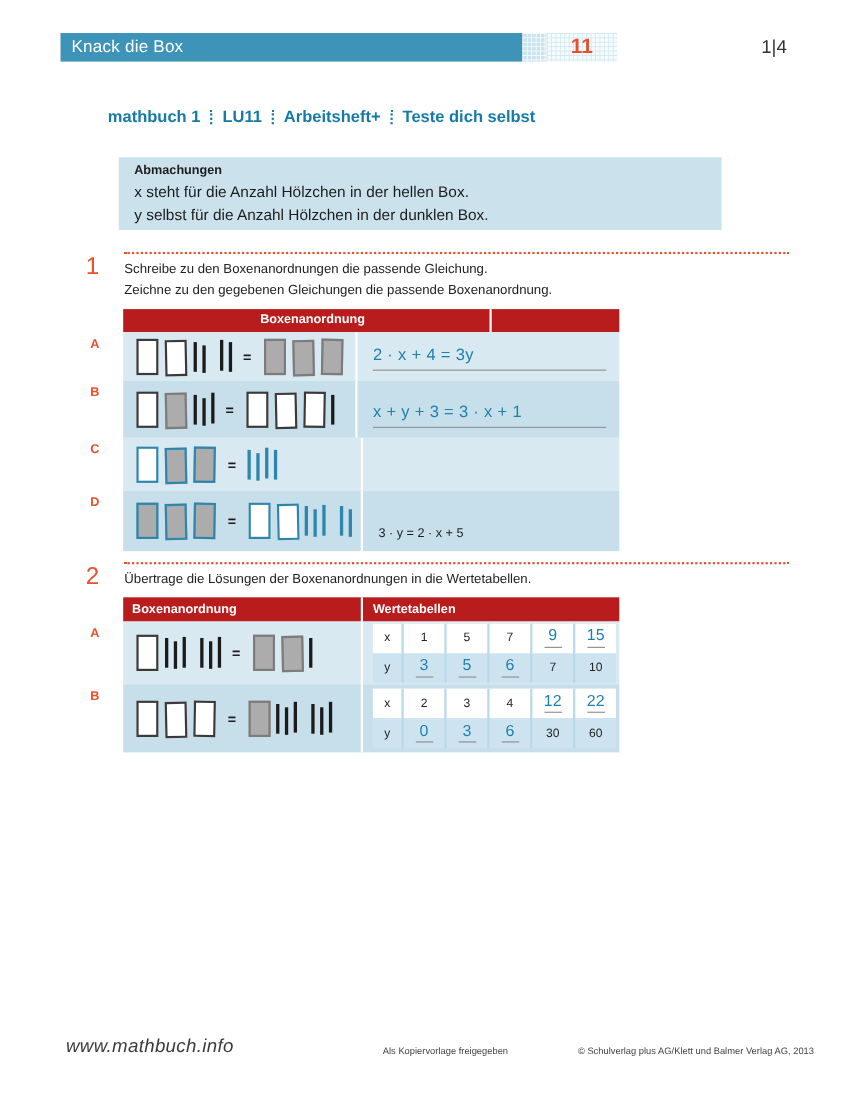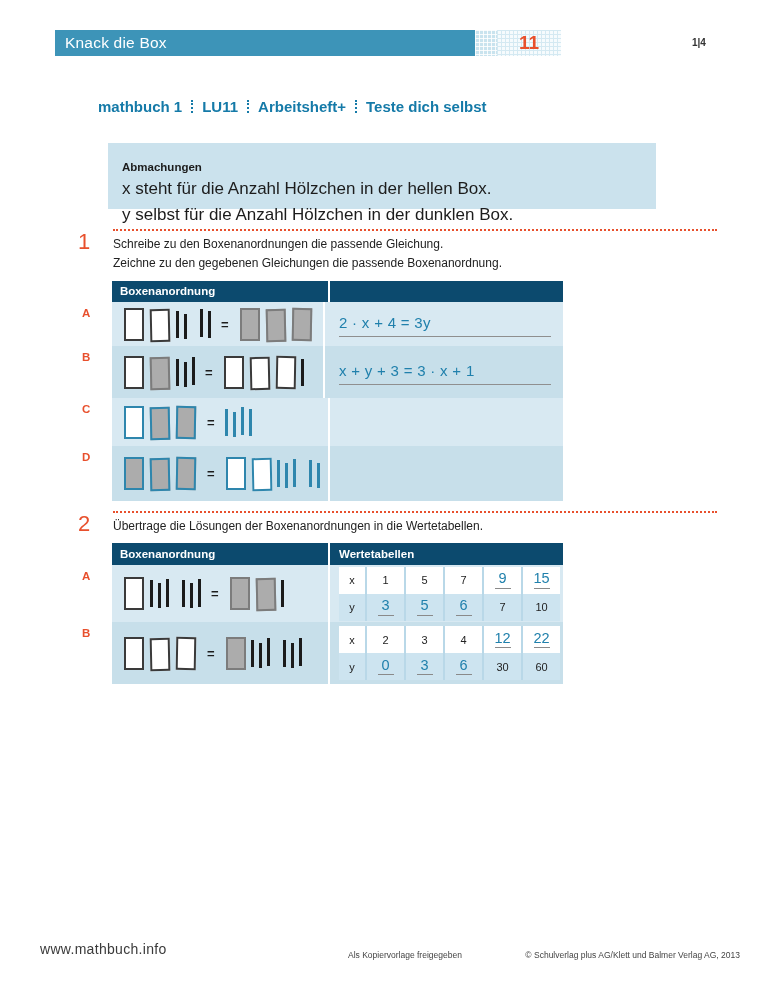--- a/index.html
+++ b/index.html
@@ -15,57 +15,57 @@
   .h-check{width:22px;background-color:#c9e3ee;}
   .h-dotted{width:64px;background-color:#f6fbfd;display:flex;align-items:center;justify-content:center;
             color:#E8502D;font-weight:bold;font-size:19px;
             background-image:linear-gradient(#d4e9f2 1px,transparent 1px),
             linear-gradient(90deg,#d4e9f2 1px,transparent 1px);background-size:4px 4px;}
   .h-code{width:124px;background-color:#E8502D;color:#fff;font-weight:bold;font-size:11px;
           display:flex;align-items:center;justify-content:flex-end;padding-right:8px;box-sizing:border-box;
           background-image:linear-gradient(rgba(255,255,255,.18) 1px,transparent 1px),
           linear-gradient(90deg,rgba(255,255,255,.18) 1px,transparent 1px);background-size:4px 4px;
           letter-spacing:.3px;margin-top:48px;}
-  .h-pages{color:#333;font-size:10px;line-height:26px;margin-left:7px;font-weight:bold;}
+  .h-pages{color:#333;font-size:17px;line-height:26px;margin-left:7px;}
 
   
   .breadcrumb{position:absolute;left:98px;top:98px;display:flex;align-items:center;
               color:#157AA8;font-weight:bold;font-size:15px;}
   .bc-sep{border-left:2px dotted #157AA8;height:13px;margin:0 9px;}
 
   
   .agreement{position:absolute;left:108px;top:143px;width:548px;height:66px;background:#CBE2ED;
-             padding:18px 14px;box-sizing:border-box;}
+             padding:6px 14px;box-sizing:border-box;}
   .agreement-title{font-weight:bold;font-size:11.5px;margin-bottom:3px;color:#1c1c1c;}
-  .agreement-line{font-size:17px;color:#1c1c1c;line-height:1.5;}
+  .agreement-line{font-size:14px;color:#1c1c1c;line-height:1.5;}
 
   
   .task{position:absolute;left:78px;display:flex;}
   .task1{top:229px}.task2{top:511px}
   .task-num{color:#E8502D;font-size:22px;width:20px;line-height:1;padding-top:2px;}
   .task-body{width:604px;margin-left:15px;}
   .task-rule{border-top:2px dotted #E8502D;margin-bottom:4px;}
   .task-line{font-size:12px;color:#222;line-height:1.6;}
 
   
   .table{position:absolute;left:112px;width:451px;}
   .table1{top:281px}.table2{top:543px}
-  .t-header{display:flex;background:#0c4a6e;color:#fff;font-weight:bold;font-size:11.5px;}
+  .t-header{display:flex;background:#b91c1c;color:#fff;font-weight:bold;font-size:11.5px;justify-content:center;}
   .table1 .t-header{height:21px;line-height:21px;}
   .table2 .t-header{height:22px;line-height:22px;}
   .th1{width:218px;border-right:2px solid #fff;padding-left:8px;box-sizing:border-box;}
   .th2{flex:1;padding-left:9px;}
   .t-row{display:flex;position:relative;background:#D8E9F2;}
   .t-row.alt{background:#C7DFEA;}
   .t1r0{height:44px}.t1r1{height:52px}.t1r2{height:48px}.t1r3{height:55px}
   .t2r0{height:57px}.t2r1{height:62px}
   .row-letter{position:absolute;left:-30px;top:5px;color:#E8502D;font-weight:bold;font-size:11.5px;}
   .cell-arr{width:218px;border-right:2px solid #fff;display:flex;align-items:center;
             padding-left:9px;box-sizing:border-box;}
-  .cell-eq{flex:1;display:flex;align-items:center;padding:12px 12px 9px 14px;box-sizing:border-box;}
+  .cell-eq{flex:1;display:flex;align-items:flex-end;padding:12px 12px 9px 14px;box-sizing:border-box;}
   .cell-wt{flex:1;display:flex;align-items:center;padding-left:9px;box-sizing:border-box;}
 
   
   .arrangement{display:flex;align-items:center;}
   .box{width:20px;height:33px;background:#fff;border:2px solid #3a3a3a;box-sizing:border-box;
        margin:0 3px;flex-shrink:0;}
   .box.dark{background:#acacac;border-color:#7c7c7c;}
   .box.r1{transform:rotate(-1.2deg) translateY(1px);}
   .box.r2{transform:rotate(1deg);}
   .drawn .box{border-color:#2E86AD;}
@@ -87,21 +87,21 @@
   .wt-cell{height:27px;display:flex;align-items:center;justify-content:center;
            font-size:11px;color:#222;border-left:2px solid #b9d8e8;box-sizing:border-box;}
   .wt-cell:nth-child(6n+1){border-left:none;}
   .wt-x{background:#fff;}
   .wt-y{background:#cde4f0;}
   .hand-cell{flex-direction:column;justify-content:center;}
   .hand-num{color:#2080AC;font-size:14.5px;line-height:1;}
   .hand-line{width:16px;border-top:1.5px solid #8a8a8a;margin-top:2px;}
 
   
-  .footer-url{position:absolute;left:40px;top:941px;font-size:14px;color:#3a3a3a;letter-spacing:.3px;}
+  .footer-url{position:absolute;left:60px;top:941px;font-size:17px;color:#3a3a3a;letter-spacing:.3px;font-style:italic;}
   .footer-center{position:absolute;left:348px;top:950px;font-size:8.5px;color:#444;}
   .footer-right{position:absolute;right:28px;top:950px;font-size:8.5px;color:#444;}
 </style>
 </head>
 <body>
 
 <div class="page">
 
   <div class="header">
     <div class="h-title">Knack die Box</div>
@@ -216,20 +216,23 @@
               <span class="box r0"></span>
               <span class="box r1"></span>
               <span class="stick v1"></span>
               <span class="stick v2"></span>
               <span class="stick v3"></span>
               <span class="gap"></span>
               <span class="stick v1"></span>
               <span class="stick v2"></span>
             </div>
           </div>
+          <div class="cell-eq">
+            <div class="equation print">3 · y = 2 · x + 5</div>
+          </div>
         </div>
       </div>
   </div>
 
   <div class="task task2">
     <div class="task-num">2</div>
     <div class="task-body">
       <div class="task-rule"></div>
       <div class="task-line">Übertrage die Lösungen der Boxenanordnungen in die Wertetabellen.</div>
     </div>

